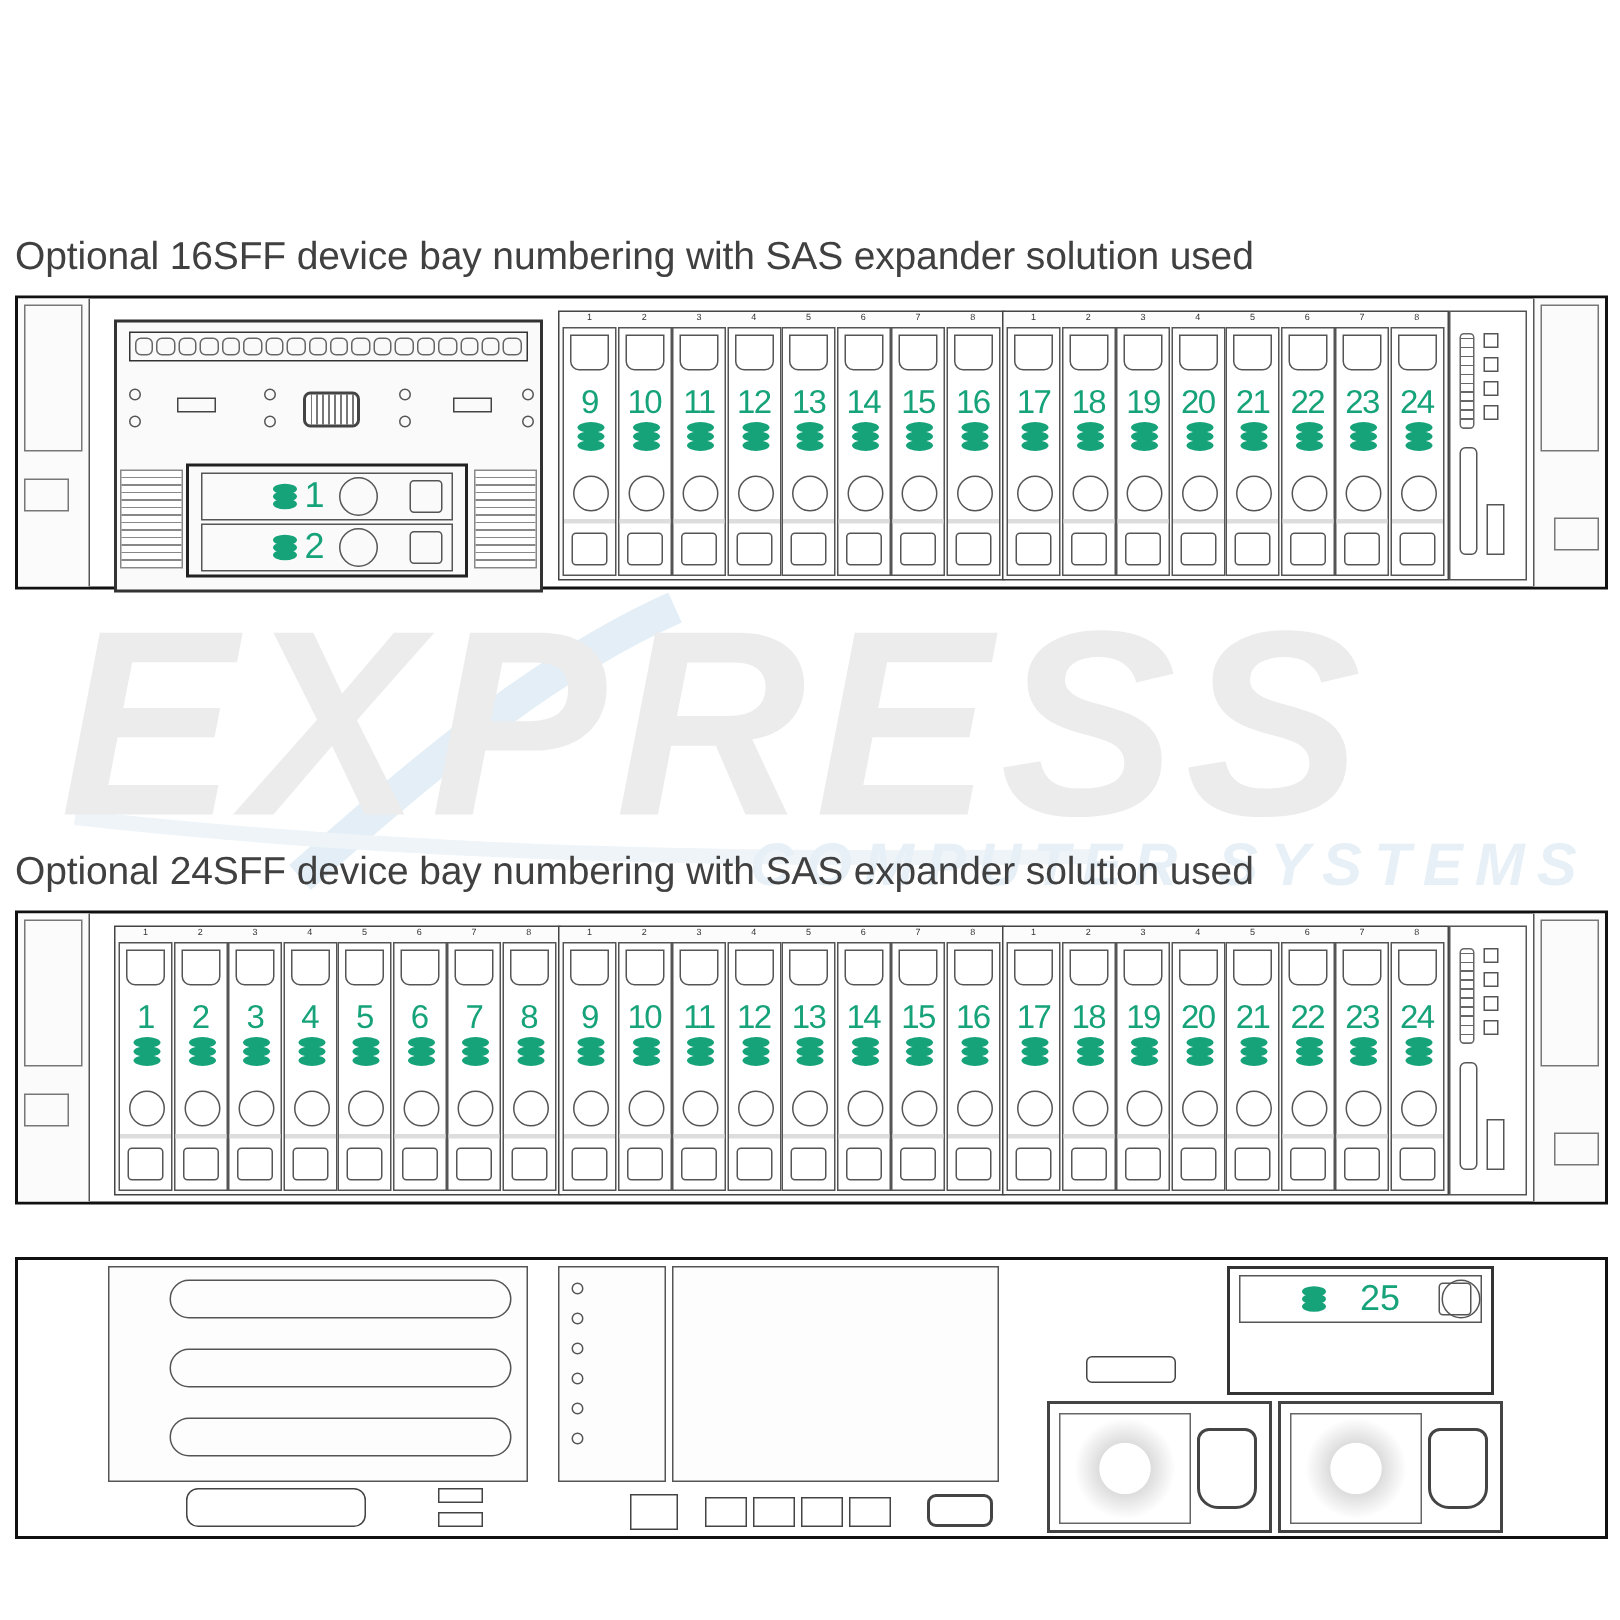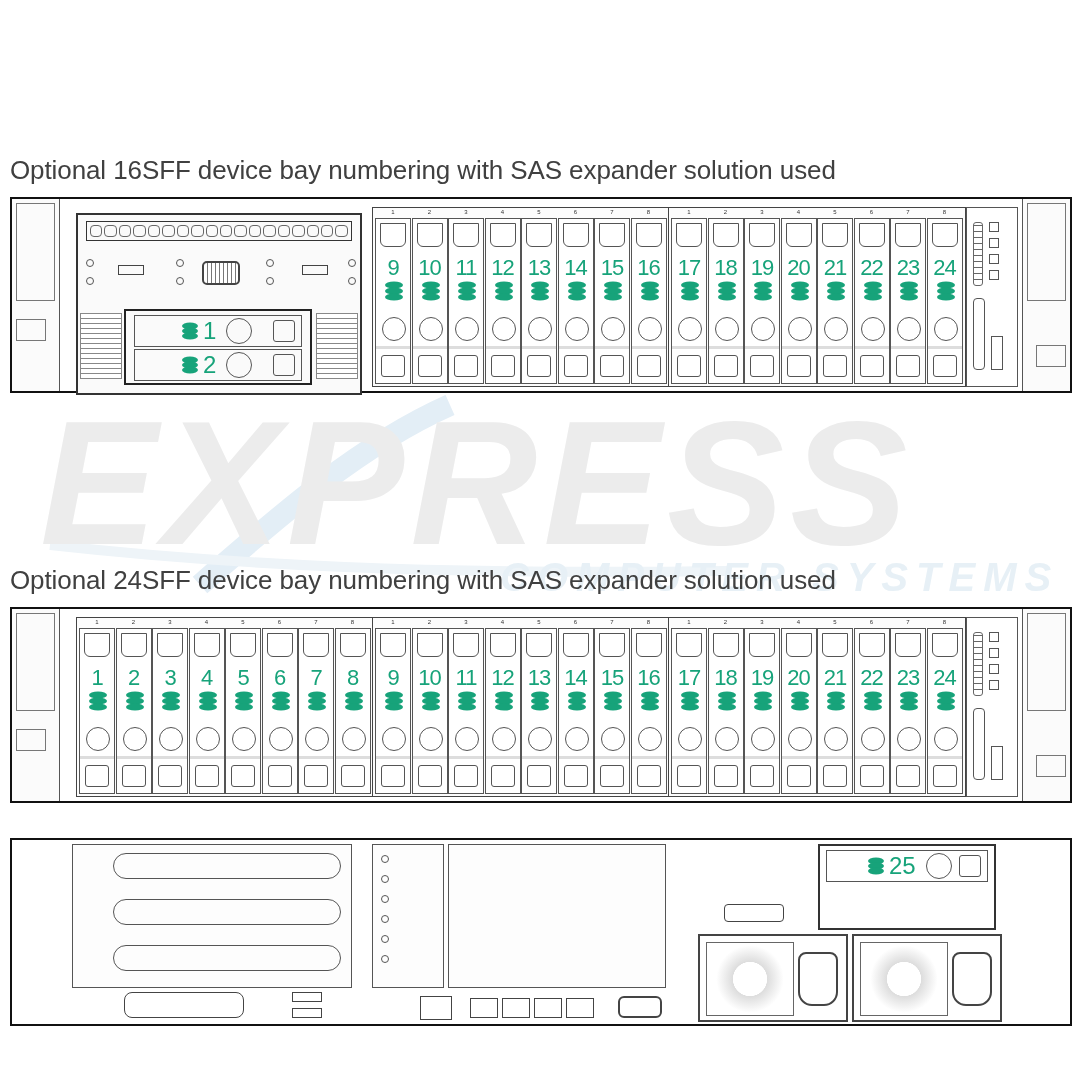--- a/index.html
+++ b/index.html
@@ -58,21 +58,21 @@
   .ctrl .slot { position: absolute; left: 6px; top: 90px; width: 12px; height: 72px; border: 1px solid #555; border-radius: 4px; }
   .ctrl .usb3 { position: absolute; left: 24px; top: 128px; width: 12px; height: 34px; border: 1px solid #555; }
 
   .rear .psu { position: absolute; top: 94px; width: 150px; height: 88px; border: 2px solid #444; }
   .rear .psu .fan { position: absolute; left: 6px; top: 6px; width: 88px; height: 74px; border: 1px solid #666; background: radial-gradient(circle, #fff 30%, #ddd 31%, #fff 60%); }
   .rear .psu .inlet { position: absolute; right: 8px; top: 16px; width: 40px; height: 54px; border: 2px solid #444; border-radius: 8px 8px 14px 14px; }
   .rear .riser { position: absolute; top: 4px; height: 144px; border: 1px solid #555; background: #fdfdfd; }
   .rear .slotbar { position: absolute; left: 40px; right: 10px; height: 26px; border: 1px solid #555; border-radius: 14px; }
   .rear .port { position: absolute; border: 1px solid #444; }
   .rear .bays2 { position: absolute; left: 806px; top: 4px; width: 178px; height: 86px; border: 2px solid #333; }
-  .rear .bays2 .minibay { left: 6px; right: 6px; padding-left: 40px; }
+  .rear .bays2 .minibay { left: 6px; right: 6px; padding-left: 40px; justify-content: space-between; }
 </style>
 </head>
 <body>
 
 <div class="watermark">
   <svg class="wm-swoosh" width="1040" height="220">
     <path d="M170 190 C 250 120, 330 50, 420 10" stroke="#e3eef6" stroke-width="22" fill="none"></path>
     <path d="M20 150 C 200 170, 400 180, 700 176" stroke="#eef4f8" stroke-width="10" fill="none"></path>
   </svg>
   <div class="wm-text">EXPRESS</div>

